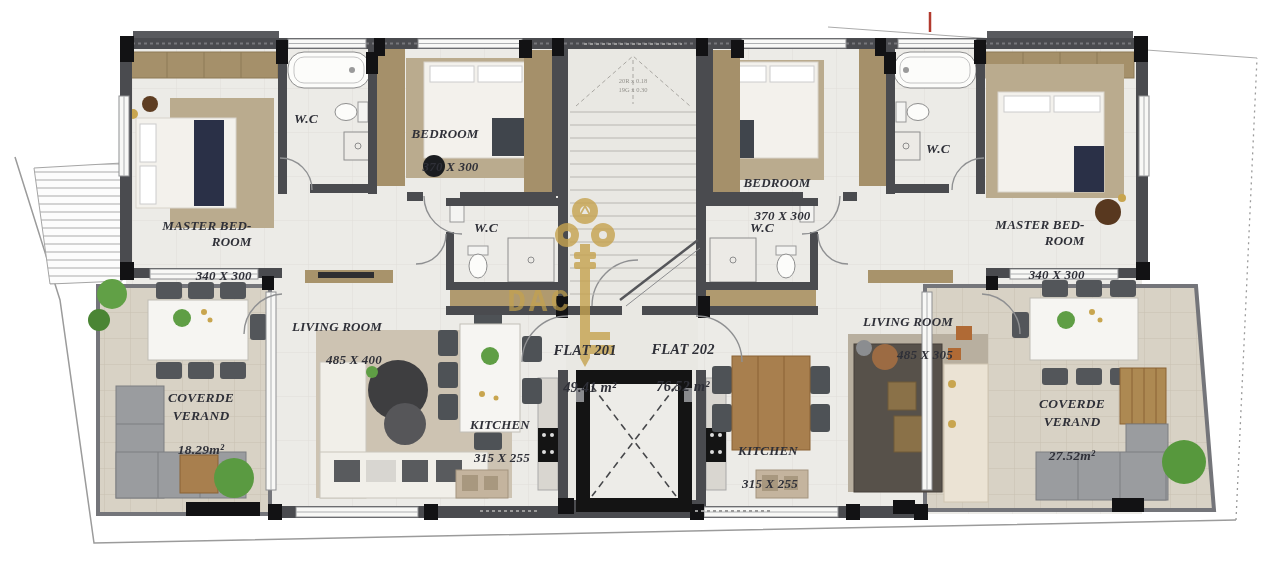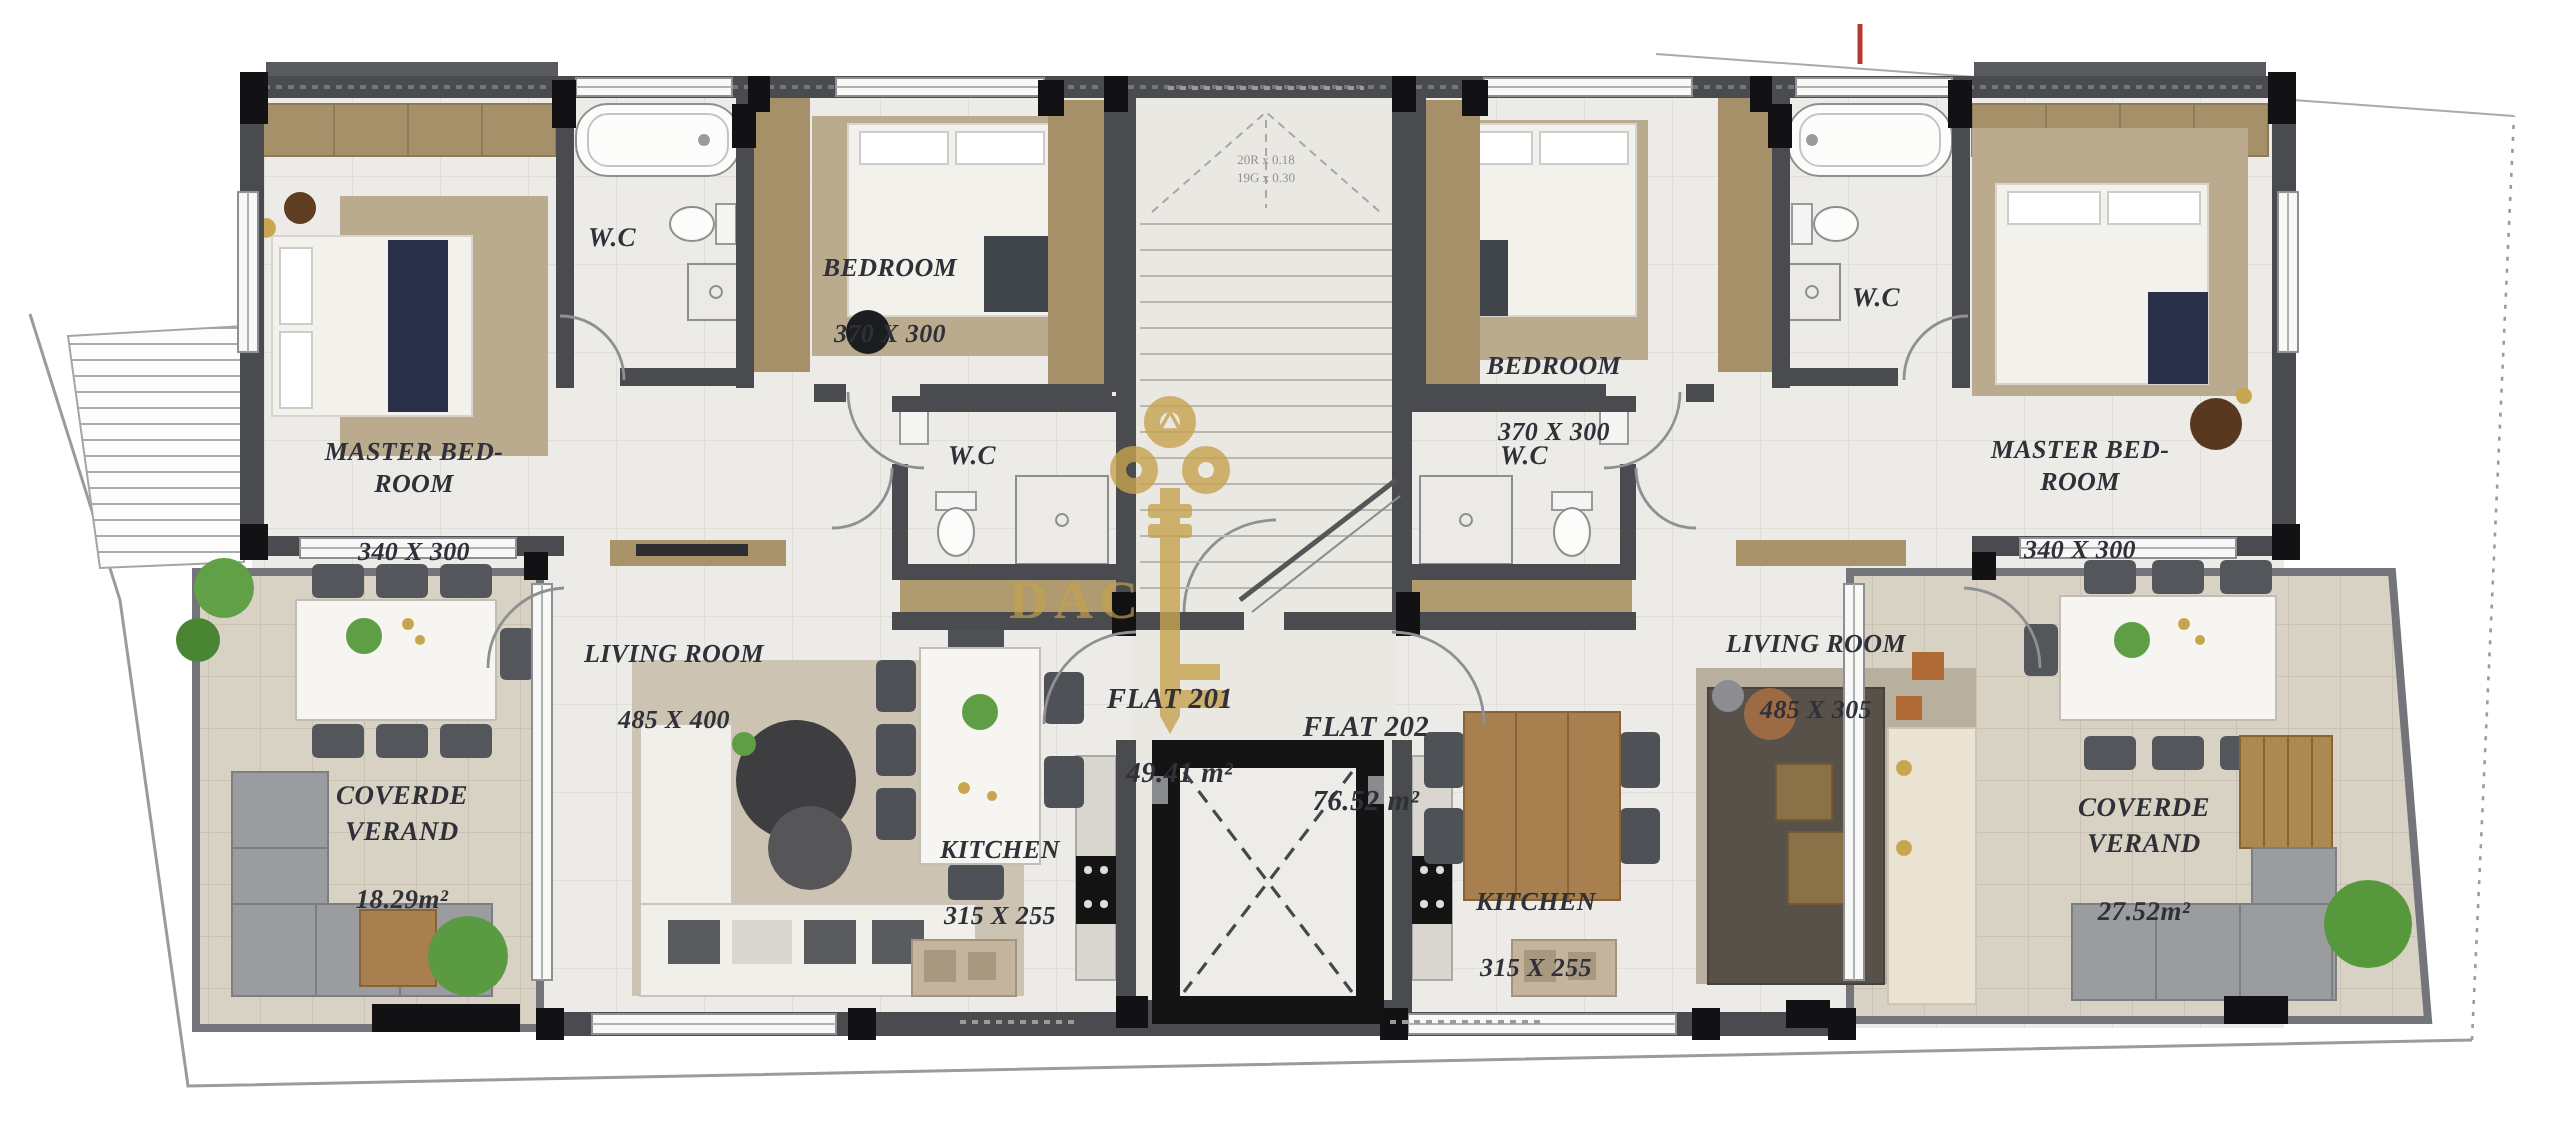--- a/index.html
+++ b/index.html
@@ -1,23 +1,23 @@
 <!DOCTYPE html>
 <html><head>
 <meta charset="utf-8">
 <style>
   html,body{margin:0;padding:0;background:#ffffff;}
   #plan{position:relative;width:1280px;height:562px;background:#ffffff;overflow:hidden;
         font-family:"Liberation Serif",serif;}
   #plan svg{position:absolute;left:0;top:0;}
   .lbl{position:absolute;transform:translateX(-50%);text-align:center;color:#2f3038;
        font-weight:700;white-space:pre-line;line-height:1.28;letter-spacing:.2px;font-style:italic;}
-  .fs13{font-size:13px;} .fs14{font-size:13.5px;} .fs15{font-size:14.5px;}
-  .wm{position:absolute;top:285px;font-family:Liberation Serif, serif;font-weight:700;
-      font-size:27px;letter-spacing:3px;color:rgba(196,162,77,.68);white-space:nowrap;}
+  .fs13{font-size:13px;text-align:right;} .fs14{font-size:13.5px;} .fs15{font-size:14.5px;}
+  .wm{position:absolute;top:285px;font-family:Liberation Mono, monospace;font-weight:700;
+      font-size:31px;letter-spacing:3px;color:rgba(196,162,77,.68);white-space:nowrap;}
   .wm-left{left:440px;width:132px;text-align:right;}
   .wm-right{left:601px;}
   .stairnote{position:absolute;left:633px;top:76px;transform:translateX(-50%);
       font-size:6.5px;line-height:1.4;color:#95938e;font-weight:400;text-align:center;white-space:pre-line;}
 </style>
 </head>
 <body>
 
 <div id="plan">
 
@@ -432,21 +432,21 @@
 </div>
 <div class="lbl fs14" style="left:201px;top:372px;">
   <span style="display:block">COVERDE
 VERAND</span>
   <span style="display:block">18.29m²</span>
 </div>
 <div class="lbl fs15" style="left:585px;top:322px;text-align:right;">
   <span style="display:block">FLAT 201</span>
   <span style="display:block">49.41 m²</span>
 </div>
-<div class="lbl fs15" style="left:683px;top:336px;">
+<div class="lbl fs15" style="left:683px;top:321px;">
   <span style="display:block">FLAT 202</span>
   <span style="display:block">76.52 m²</span>
 </div>
 <div class="lbl fs13" style="left:777px;top:158px;">
   <span style="display:block">BEDROOM</span>
   <span style="display:block">370 X 300</span>
 </div>
 <div class="lbl fs14" style="left:762px;top:219px;">W.C</div>
 <div class="lbl fs14" style="left:938px;top:140px;">W.C</div>
 <div class="lbl fs13" style="left:1040px;top:200px;">

